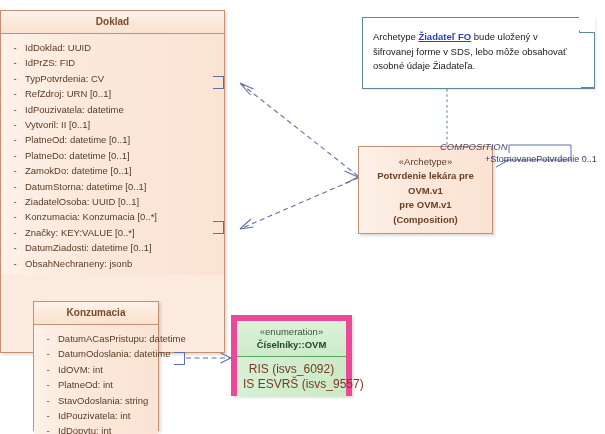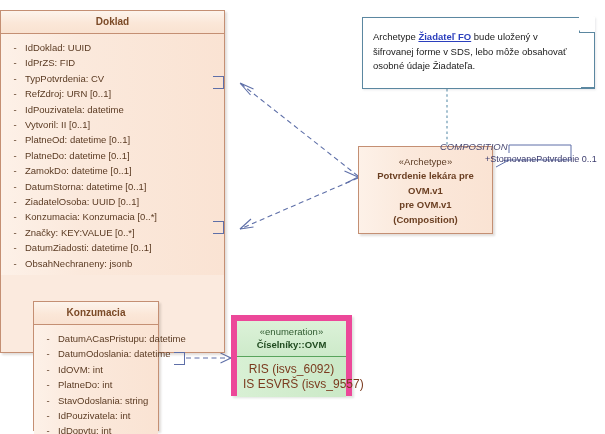--- a/index.html
+++ b/index.html
@@ -306,21 +306,21 @@
         <div class="attr">
           <span class="vis">-</span>
           <span class="txt">DatumOdoslania: datetime</span>
         </div>
         <div class="attr">
           <span class="vis">-</span>
           <span class="txt">IdOVM: int</span>
         </div>
         <div class="attr">
           <span class="vis">-</span>
-          <span class="txt">PlatneDo: int</span>
+          <span class="txt">PlatneOd: int</span>
         </div>
         <div class="attr">
           <span class="vis">-</span>
           <span class="txt">StavOdoslania: string</span>
         </div>
         <div class="attr">
           <span class="vis">-</span>
           <span class="txt">IdPouzivatela: int</span>
         </div>
         <div class="attr">

